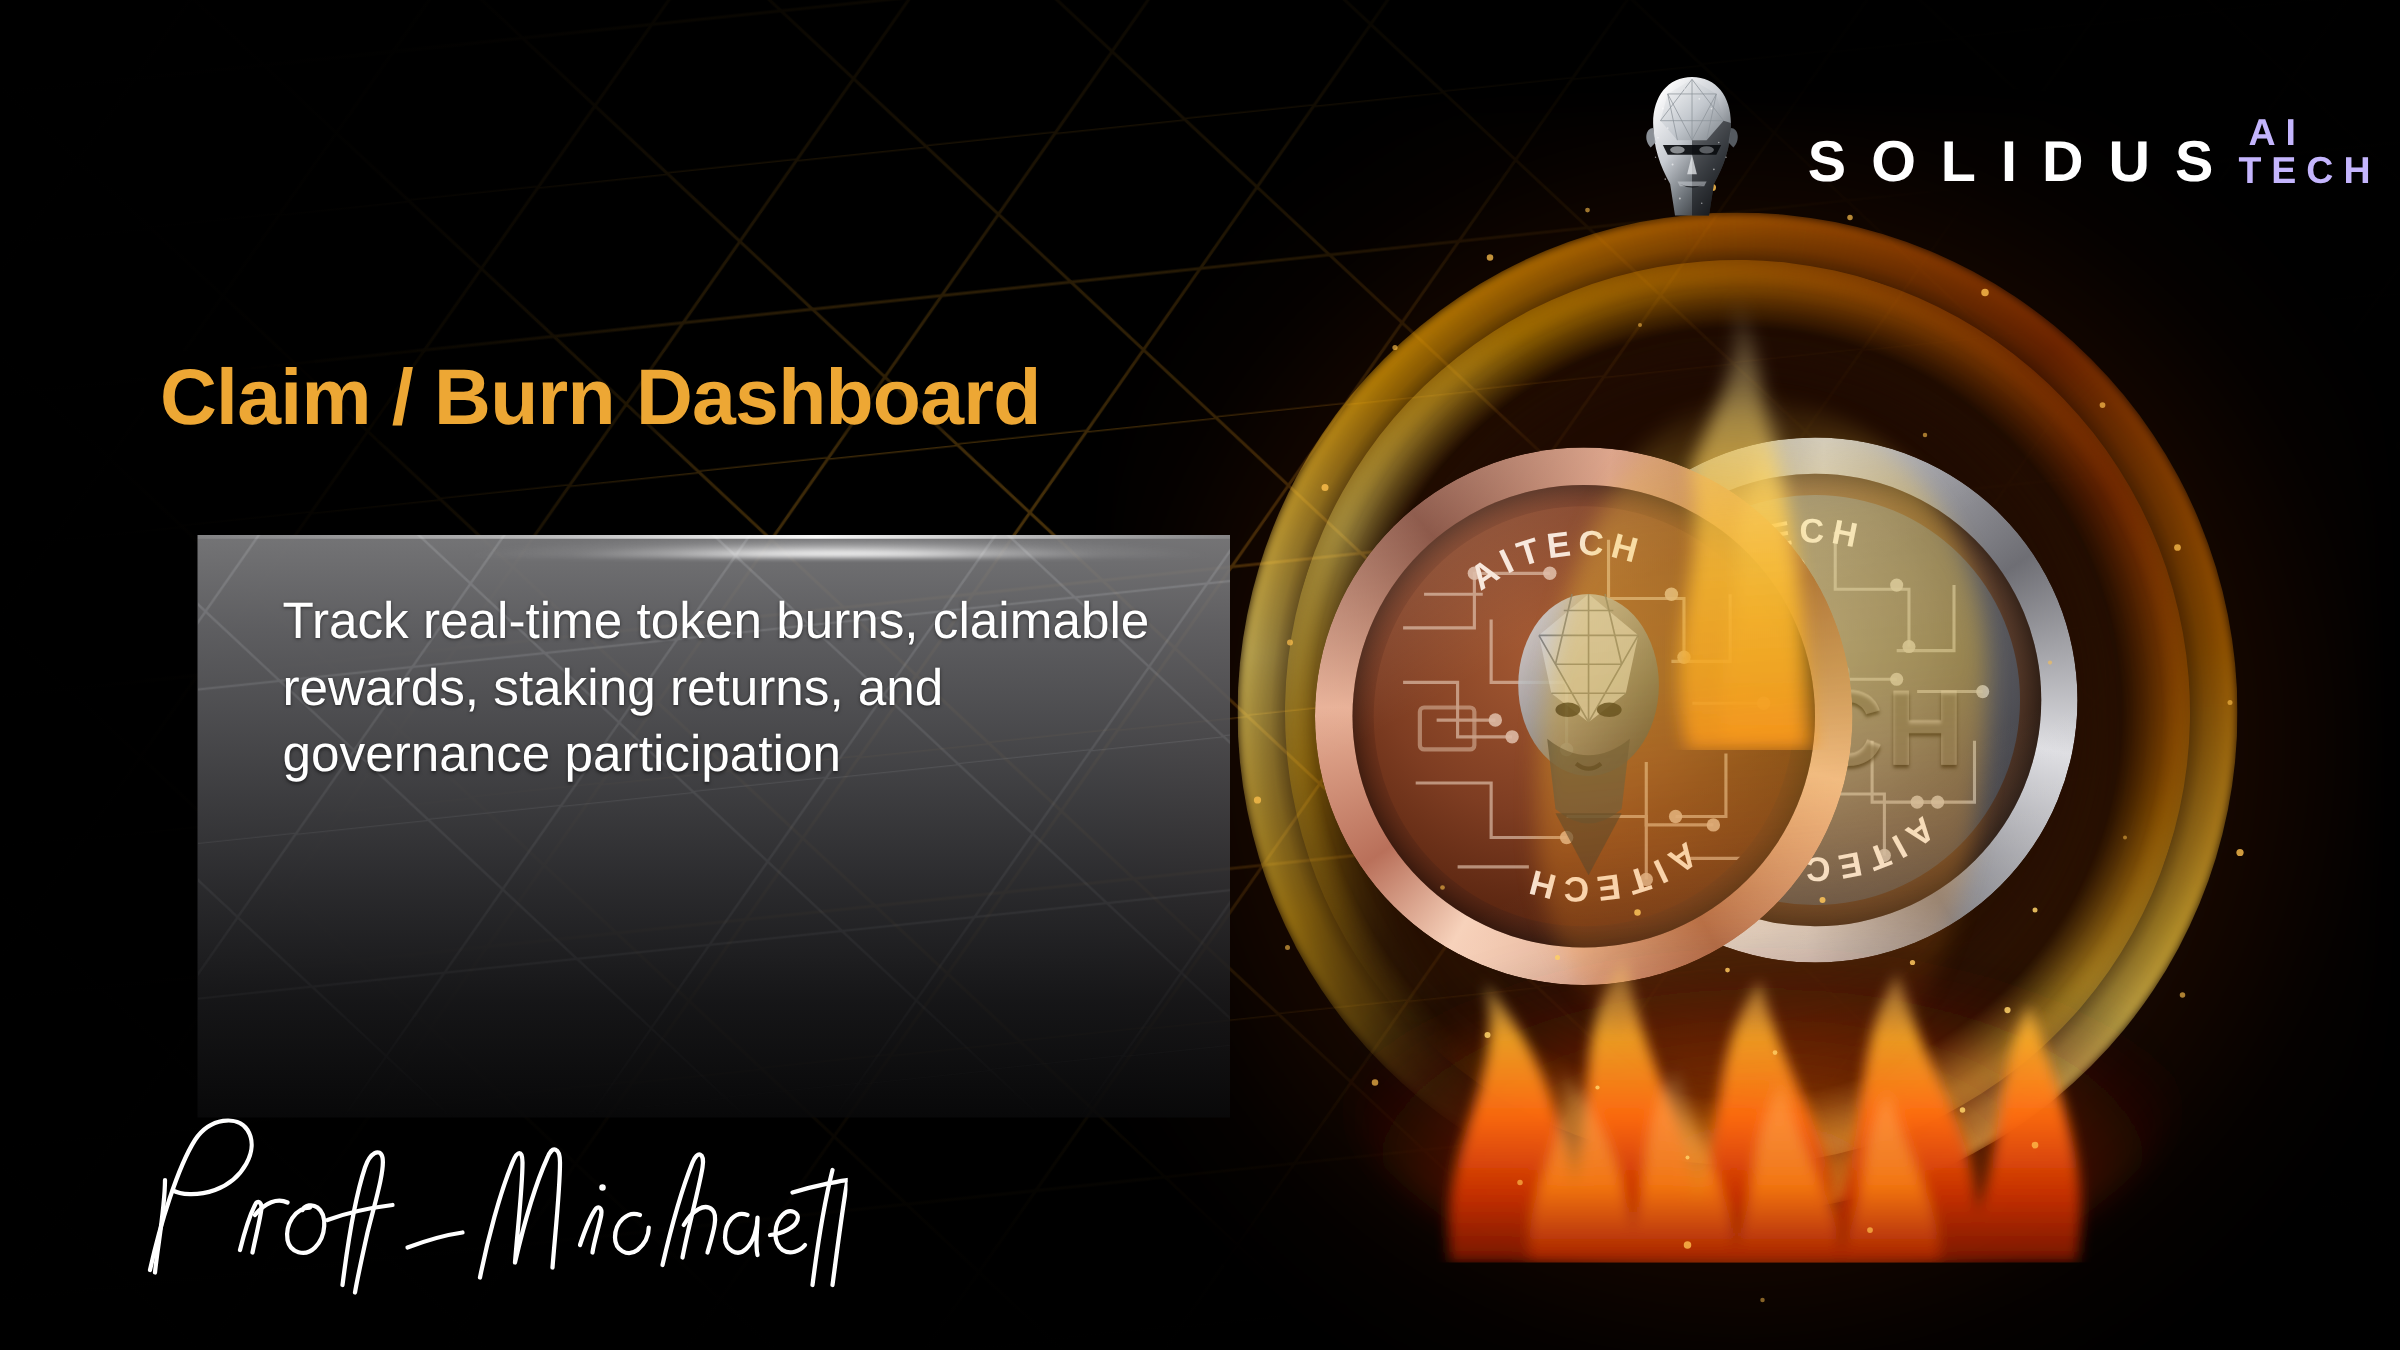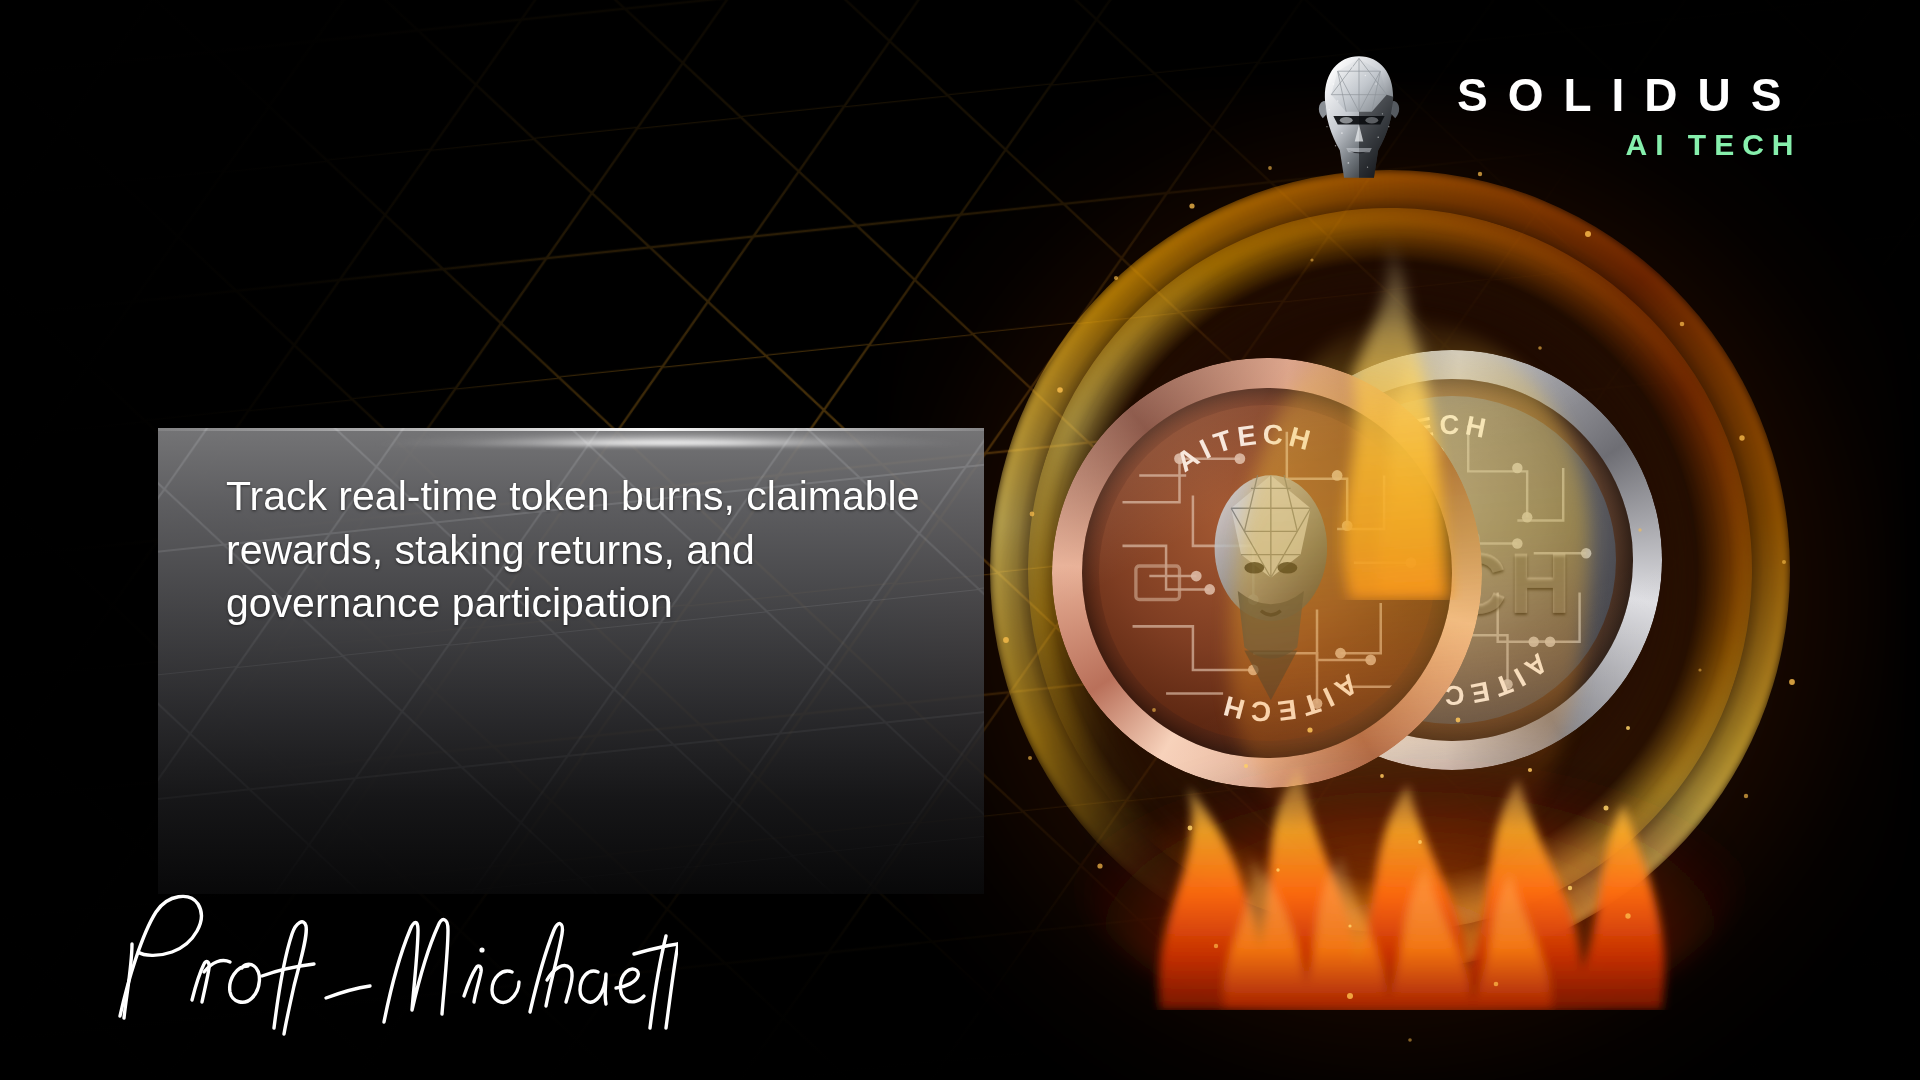--- a/index.html
+++ b/index.html
@@ -209,28 +209,28 @@
 
   .sparks { position:absolute; inset:-40px; z-index:11; pointer-events:none; }
 
   
   .brand {
     position:absolute; left:1305px; top:52px;
     z-index:30;
     display:flex; align-items:center; gap:24px;
   }
   .brand-head { width:108px; height:128px; }
-  .brand-text { display:flex; flex-direction:column; align-items:flex-end; }
+  .brand-text { display:flex; align-items:flex-end; }
   .brand-name {
     color:#ffffff; font-size:46px; font-weight:bold;
     letter-spacing:20px; line-height:1;
     text-indent:20px;
   }
   .brand-sub {
-    color:#86efac; font-size:30px; font-weight:bold;
+    color:#c4b5fd; font-size:30px; font-weight:bold;
     letter-spacing:8px; line-height:1; margin-top:12px;
     text-indent:8px;
   }
 
   
   .headline {
     position:absolute; left:128px; top:282px;
     z-index:25;
     font-size:63px; font-weight:bold;
     color:#eda734;
@@ -617,20 +617,21 @@
         <circle cx="20" cy="70" r="0.6"></circle>
           <circle cx="78" cy="70" r="0.6"></circle>
       </g>
     </svg>
     <div class="brand-text">
       <div class="brand-name">SOLIDUS</div>
       <div class="brand-sub">AI TECH</div>
     </div>
   </div>
 
+  <h1 class="headline">Claim / Burn Dashboard</h1>
 
   <div class="card">
     <svg class="card-hexmask" viewBox="0 0 806 466" preserveAspectRatio="none" aria-hidden="true">
       <defs>
         <pattern id="hexpat2" width="208" height="240" patternUnits="userSpaceOnUse" patternTransform="rotate(-6)">
           <path d="M52 0 L156 0 L208 60 L156 120 L52 120 L0 60 Z" fill="none" stroke="#cfd2d6" stroke-width="2"></path>
           <path d="M156 120 L260 120 L312 180 L260 240 L156 240 L104 180 Z" fill="none" stroke="#cfd2d6" stroke-width="2"></path>
           <path d="M-52 120 L52 120 L104 180 L52 240 L-52 240 L-104 180 Z" fill="none" stroke="#cfd2d6" stroke-width="2"></path>
         </pattern>
         <linearGradient id="cardFade" x1="0" y1="0" x2="0" y2="1">

